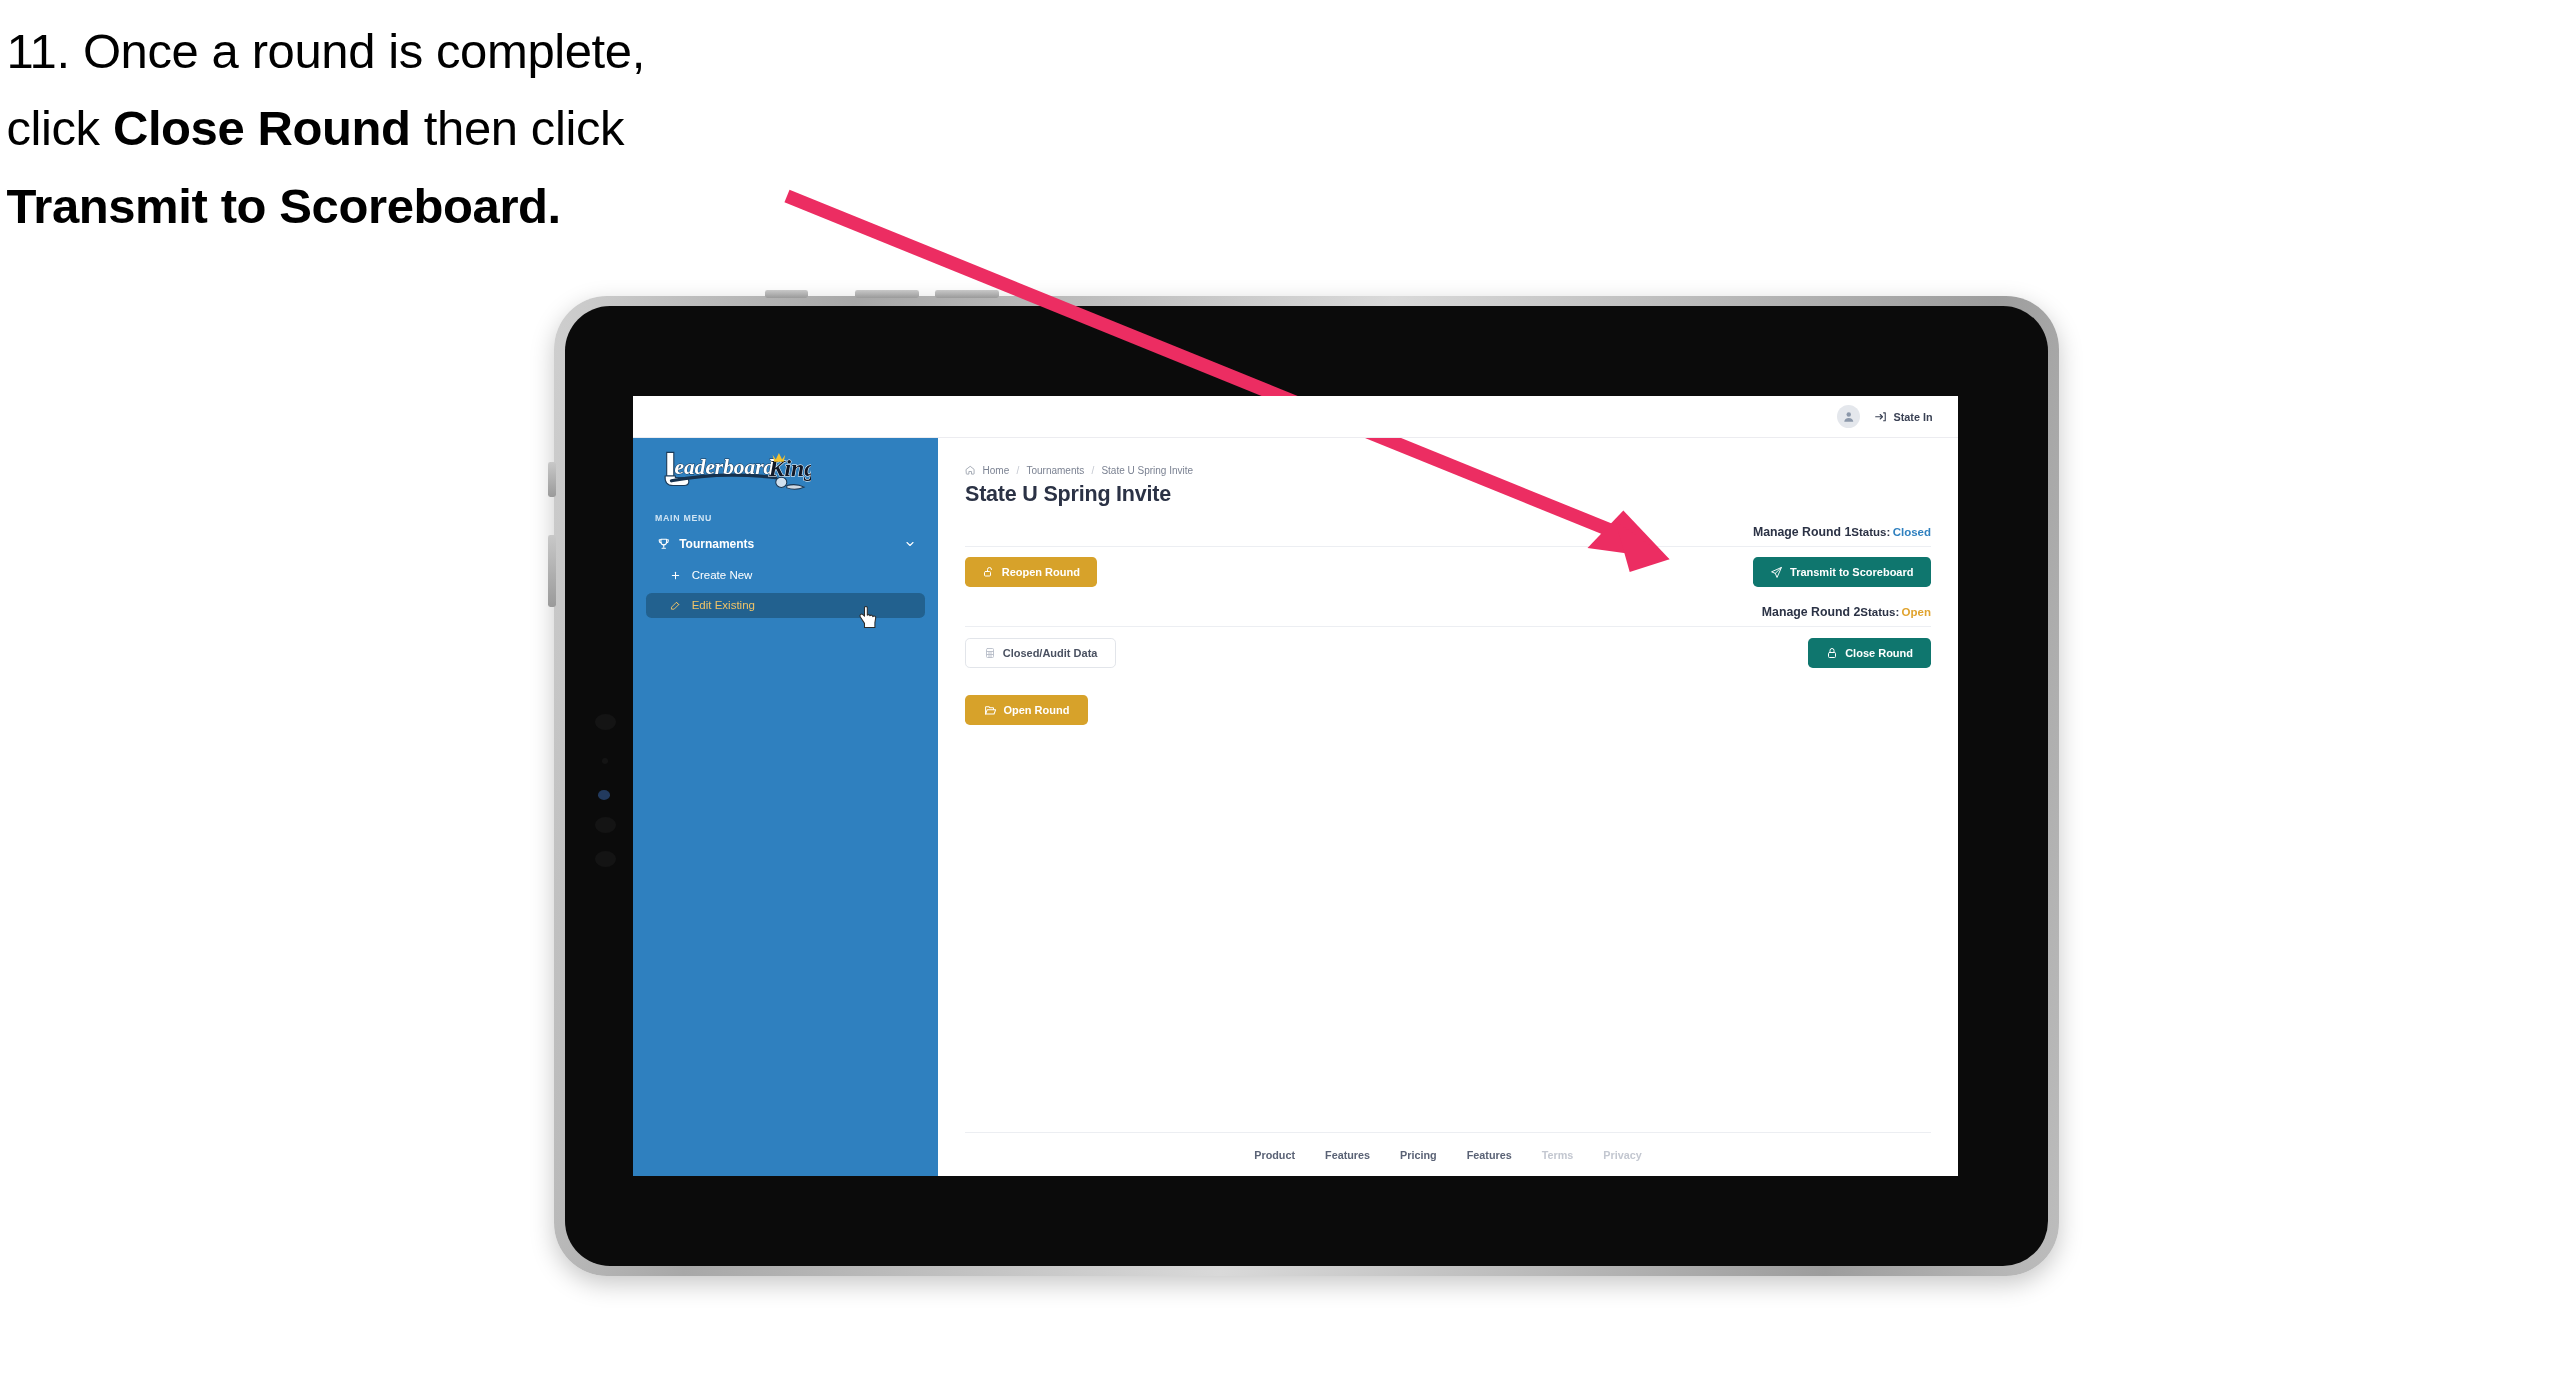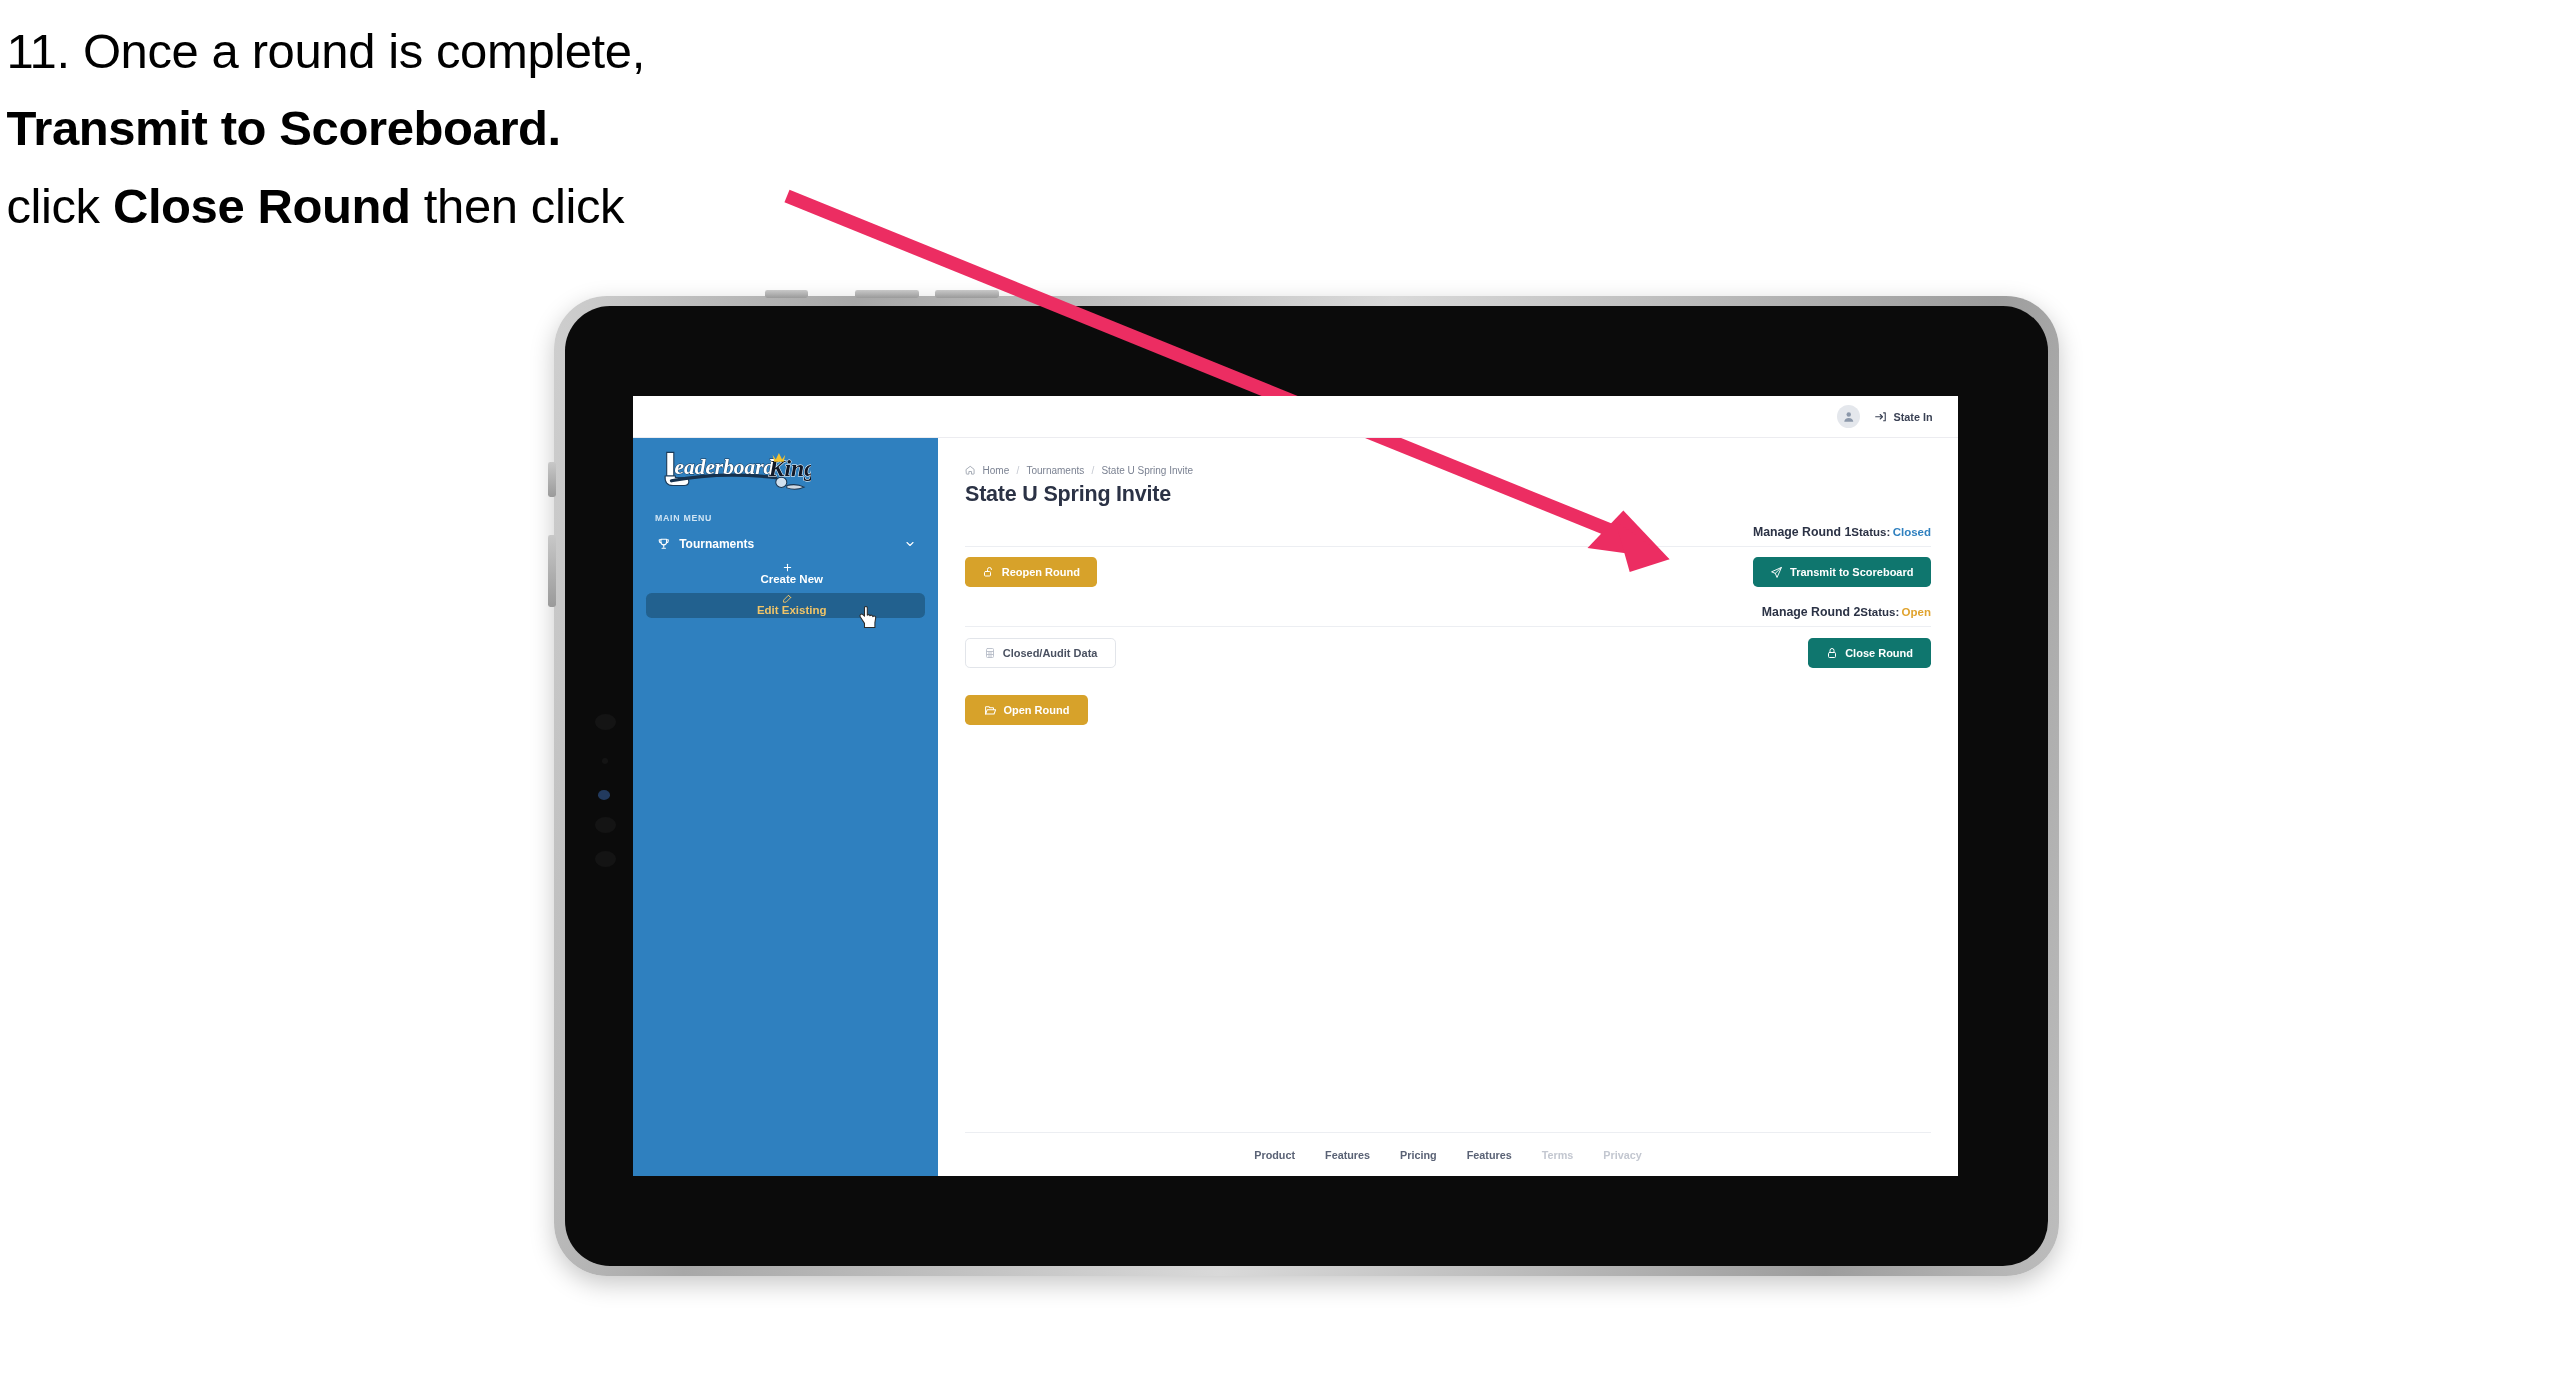--- a/index.html
+++ b/index.html
@@ -162,23 +162,22 @@
   }
   .nav-sub {
     display: flex;
     align-items: center;
     height: 25.5px;
     margin: 4.8px 12.7px 0 12.7px;
     padding: 0 9.6px 0 22px;
     border-radius: 5.6px;
     color: #ffffff;
     font-size: 11.5px;
-    font-weight: 700;
+    font-weight: 400;
     cursor: pointer;
-    flex-direction: column;
   }
   .nav-sub .nav-ico {
     width: 16px;
     display: flex;
     align-items: center;
     justify-content: center;
     margin-right: 8px;
   }
   .nav-sub.active {
     background: #22618f;
@@ -301,24 +300,24 @@
     font-weight: 700;
     color: #3a4154;
     cursor: pointer;
   }
 </style>
 </head>
 <body>
 
 <div class="caption">
   <div><span>11. Once a round is complete,</span></div>
-  <div><b>Transmit to Scoreboard.</b></div>
   <div>
     <span>click </span><b>Close Round</b><span> then click</span>
   </div>
+  <div><b>Transmit to Scoreboard.</b></div>
 </div>
 
 <div class="tablet">
   <div class="tablet-btn btn-power"></div>
   <div class="tablet-btn btn-vol1"></div>
   <div class="tablet-btn btn-vol2"></div>
   <div class="tablet-btn btn-side1"></div>
   <div class="tablet-btn btn-side2"></div>
   <div class="tablet-screen-bezel">
     <div class="bezel-dot dot-a"></div>

